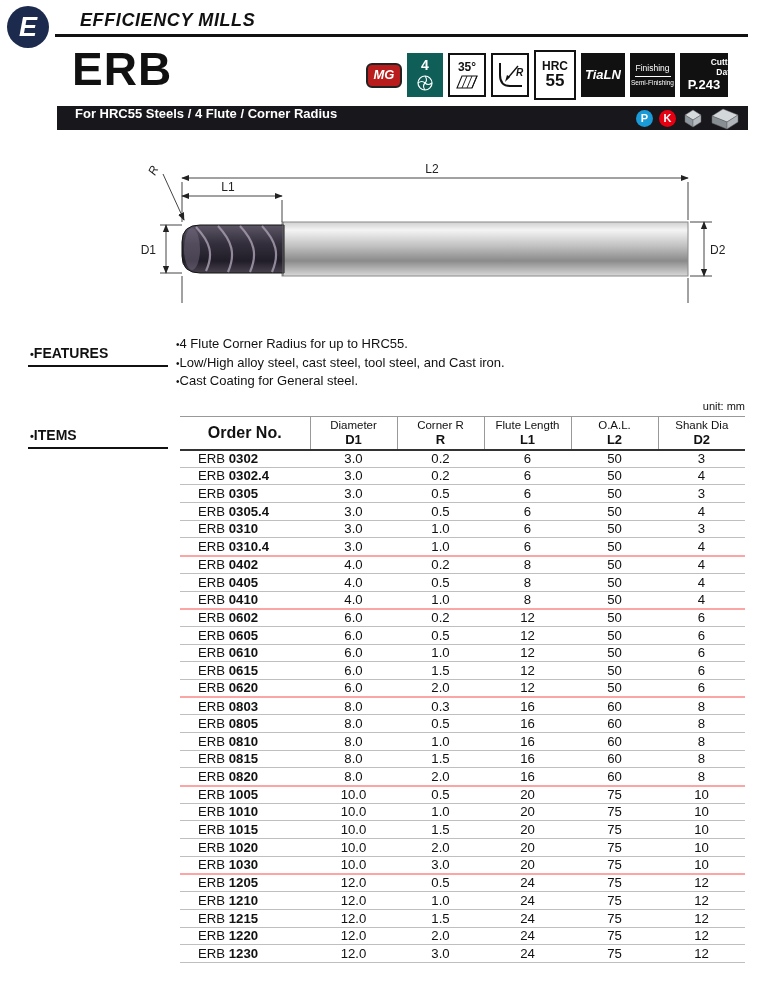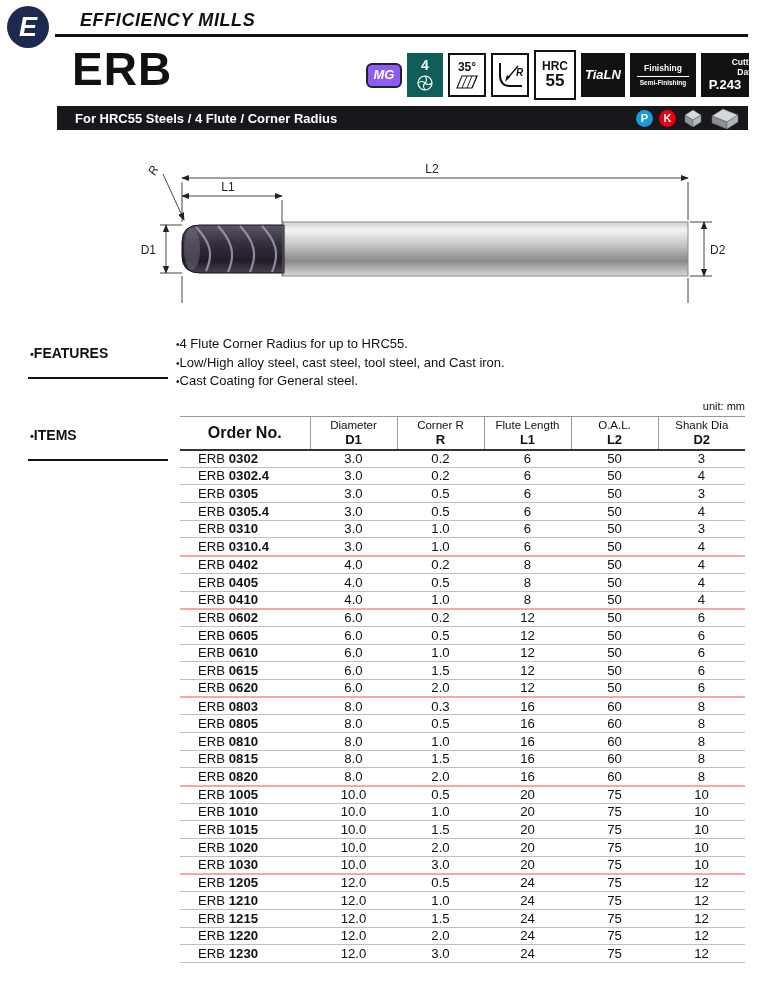--- a/index.html
+++ b/index.html
@@ -11,55 +11,55 @@
     background:#1c2b4d; color:#fff; display:flex; align-items:center; justify-content:center;
     font-size:27px; font-weight:bold; font-style:italic; z-index:3; }
   .series-title { position:absolute; left:80px; top:10px; font-size:18px; font-weight:bold;
     font-style:italic; letter-spacing:.6px; }
   .title-rule { position:absolute; left:55px; top:34px; width:693px; height:3px; background:#111; }
   .product-code { position:absolute; left:72px; top:42px; font-size:46px; font-weight:bold; letter-spacing:1px; }
 
   
   .badges { position:absolute; left:366px; top:53px; height:44px; display:flex; gap:5px; align-items:center; }
   .badge { display:flex; flex-direction:column; align-items:center; justify-content:center; line-height:1.05; flex:none; }
-  .badge-mg { width:36px; height:25px; background:#8b5cf6; border:2px solid #222; border-radius:6px;
+  .badge-mg { width:36px; height:25px; background:#b91c1c; border:2px solid #222; border-radius:6px;
     color:#fff; font-weight:bold; font-style:italic; font-size:13px; }
   .badge-flute { width:36px; height:44px; background:#0f5f58; color:#fff; gap:2px; }
   .badge-flute .num { font-size:14px; font-weight:bold; }
   .badge-white { background:#fff; border:2px solid #111; }
   .badge-helix { width:38px; height:44px; gap:2px; font-weight:bold; font-size:12px; }
   .badge-corner { width:38px; height:44px; }
   .badge-hrc { width:42px; height:50px; font-weight:bold; }
   .badge-hrc .hrc { font-size:12px; } .badge-hrc .h55 { font-size:17px; }
   .badge-dark { background:#111; color:#fff; }
   .badge-tialn { width:44px; height:44px; font-style:italic; font-weight:bold; font-size:13px; }
-  .badge-finishing { width:66px; height:44px; font-weight:bold; font-size:8.5px; }
+  .badge-finishing { width:45px; height:44px; font-weight:normal; font-size:8.5px; }
   .badge-finishing .sep { width:80%; height:1px; background:#fff; margin:3px 0; }
   .badge-finishing .semi { font-size:6.5px; }
   .badge-cutting { width:48px; height:44px; }
   .badge-cutting .c-small { font-size:8.5px; font-weight:bold; line-height:1.15;margin-left:43px; }
   .badge-cutting .c-page { font-size:13px; font-weight:bold; margin-top:1px; }
 
   
   .subtitle-bar { position:absolute; left:57px; top:106px; width:691px; height:24px; background:#17171c;
-    color:#fff; display:flex; align-items:center; }
+    color:#fff; display:flex; }
   .subtitle-text { margin-left:18px; font-size:13px; font-weight:bold; flex:1; }
   .bar-icons { display:flex; align-items:center; gap:6px; margin-right:8px; }
   .mark { width:17px; height:17px; border-radius:50%; color:#fff; font-size:11px; font-weight:bold;
     display:flex; align-items:center; justify-content:center; }
   .mark-p { background:#1a9ad6; } .mark-k { background:#e60012; }
 
   
   .drawing { position:absolute; left:0; top:148px; }
   .dim { stroke:#444; stroke-width:1; fill:none; }
   .dim-label { font-size:12px; fill:#222; }
 
   
   .section-label { position:absolute; left:28px; width:140px; border-bottom:2px solid #111;
-    padding:3px 0 16px 2px; font-weight:bold; font-size:14px; }
+    padding:3px 0 4px 2px; font-weight:bold; font-size:14px; }
   .section-label::before { content:"\2022 "; font-size:11px; }
   .features-label { top:342px; } .items-label { top:424px; }
   .features-list { position:absolute; left:176px; top:335px; list-style:none; font-size:13px; line-height:17.5px; }
   .features-list li::before { content:"\2022 "; font-size:10px; }
   .unit-note { position:absolute; left:180px; top:400px; width:565px; text-align:right; font-size:11px; }
 
   
   .items-table { position:absolute; left:180px; top:416px; width:565px; border-collapse:collapse; table-layout:fixed; }
   .items-table th { height:33px; border-top:1px solid #999; border-bottom:2px solid #333;
     border-left:1px solid #999; font-weight:normal; vertical-align:middle; padding:0; }

